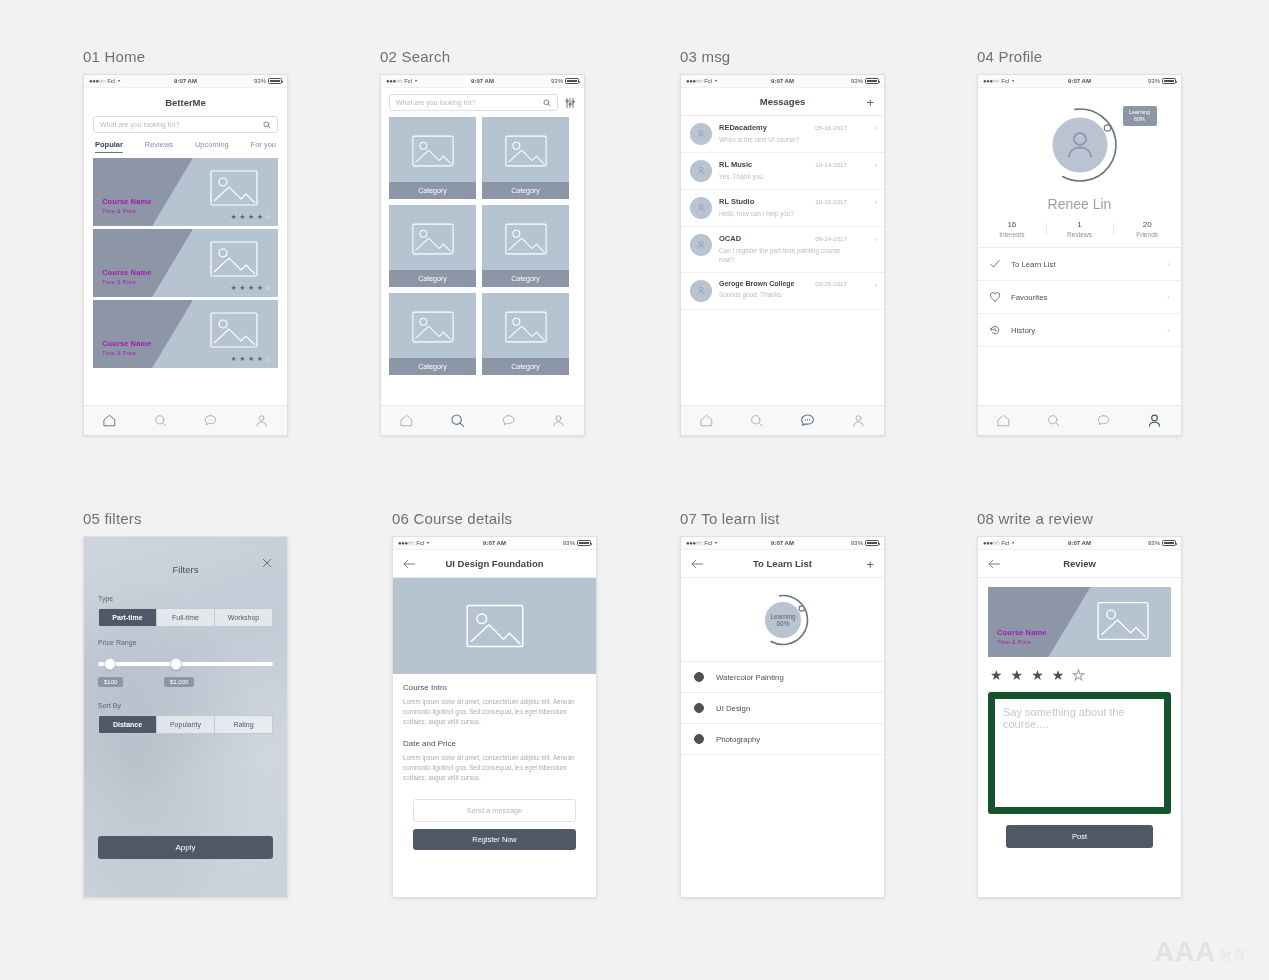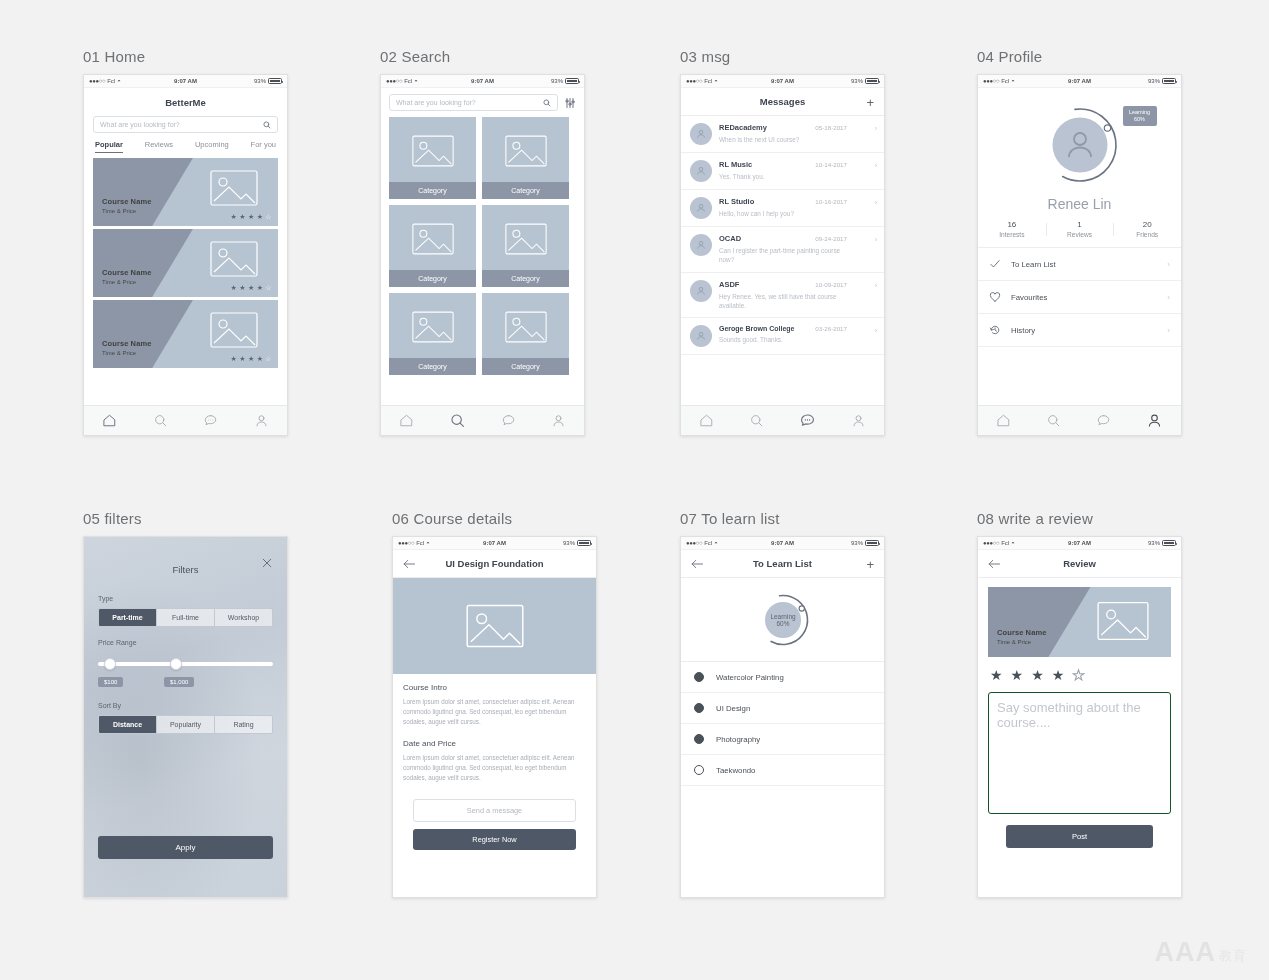--- a/index.html
+++ b/index.html
@@ -86,21 +86,21 @@
 
   .course-card {
     position: relative; height: 68px; margin-bottom: 3px;
     background: #b6c3d1; overflow: hidden;
   }
   .course-card .wedge {
     position: absolute; inset: 0;
     background: #8d96a6;
     clip-path: polygon(0 0, 54% 0, 32% 100%, 0 100%);
   }
-  .card-text { position: absolute; left: 9px; bottom: 12px; color: #404040; }
+  .card-text { position: absolute; left: 9px; bottom: 12px; color: #a21caf; }
   .card-text .cn { font-size: 7.5px; font-weight: 700; letter-spacing: .1px; }
   .card-text .tp { font-size: 6px; margin-top: 2px; opacity: .92; }
   .card-img {
     position: absolute; right: 20px; top: 12px; width: 48px; height: 36px;
   }
   .card-stars {
     position: absolute; right: 6px; bottom: 5px; display: flex; gap: 2px;
     font-size: 7px; color: #5c6575; letter-spacing: .4px;
   }
   .card-stars .off { color: #ffffff; }
@@ -245,22 +245,22 @@
   
   .rev-body { padding: 9px 10px; }
   .rev-card { position: relative; height: 70px; background: #b6c3d1; overflow: hidden; }
   .rev-card .wedge {
     position: absolute; inset: 0; background: #8d96a6;
     clip-path: polygon(0 0, 56% 0, 33% 100%, 0 100%);
   }
   .star-row { display: flex; gap: 8px; margin: 10px 2px 9px; font-size: 14px; color: #4b5159; }
   .star-row .off { color: #fff; -webkit-text-stroke: 1px #9aa0a8; }
   .textarea {
-    border: 1px solid #14532d; border-radius: 3px; height: 122px;
-    padding: 7px 8px; font-size: 13px; color: #c3c7cd; background: #fff;
+    border: 7px solid #14532d; border-radius: 3px; height: 122px;
+    padding: 7px 8px; font-size: 11px; color: #c3c7cd; background: #fff;
   }
   .post-btn {
     background: #4f5866; color: #fff; text-align: center; font-size: 7.6px;
     padding: 7px 0; border-radius: 3px; margin: 11px 18px 0;
   }
 
   
   .watermark {
     position: absolute; right: 22px; bottom: 12px;
     display: flex; align-items: flex-end; gap: 3px;
@@ -589,36 +589,20 @@
           <div class="msg-main">
             <div class="msg-top">
               <span class="msg-name">OCAD</span>
               <span class="msg-date">09-24-2017</span>
             </div>
             <div class="msg-prev">Can I register the part-time painting course now?</div>
           </div>
           <span class="chev">›</span>
         </div>
 
-        <div class="msg-row">
-          <div class="avatar">
-            <svg width="12" height="12" viewBox="0 0 20 20">
-              <circle cx="10" cy="7" r="3" stroke="#8e99ab" fill="none" stroke-width="1.3"></circle>
-              <path d="M4.5 16c0-3.1 2.6-4.7 5.5-4.7s5.5 1.6 5.5 4.7" stroke="#8e99ab" fill="none" stroke-width="1.3"></path>
-              </svg>
-          </div>
-          <div class="msg-main">
-            <div class="msg-top">
-              <span class="msg-name">ASDF</span>
-              <span class="msg-date">10-09-2017</span>
-            </div>
-            <div class="msg-prev">Hey Renee. Yes, we still have that course available.</div>
-          </div>
-          <span class="chev">›</span>
-        </div>
 
         <div class="msg-row">
           <div class="avatar">
             <svg width="12" height="12" viewBox="0 0 20 20">
               <circle cx="10" cy="7" r="3" stroke="#8e99ab" fill="none" stroke-width="1.3"></circle>
               <path d="M4.5 16c0-3.1 2.6-4.7 5.5-4.7s5.5 1.6 5.5 4.7" stroke="#8e99ab" fill="none" stroke-width="1.3"></path>
               </svg>
           </div>
           <div class="msg-main">
             <div class="msg-top">
@@ -891,24 +875,20 @@
           <span class="learn-label">Watercolor Painting</span>
         </div>
         <div class="learn-row">
           <span class="dot filled"></span>
           <span class="learn-label">UI Design</span>
         </div>
         <div class="learn-row">
           <span class="dot filled"></span>
           <span class="learn-label">Photography</span>
         </div>
-        <div class="learn-row">
-          <span class="dot"></span>
-          <span class="learn-label">Taekwondo</span>
-        </div>
       </div>
     </div>
   </div>
 
   <div class="screen-wrap" style="left:977px; top:510px;">
     <div class="screen-title">08 write a review</div>
     <div class="phone">
 
       <div class="statusbar">
         <div class="sb-left">

